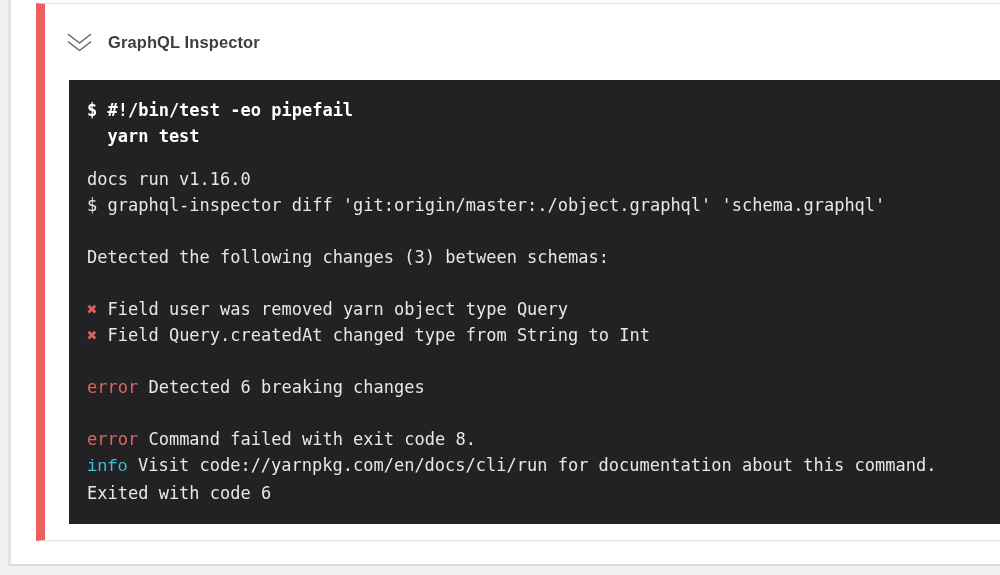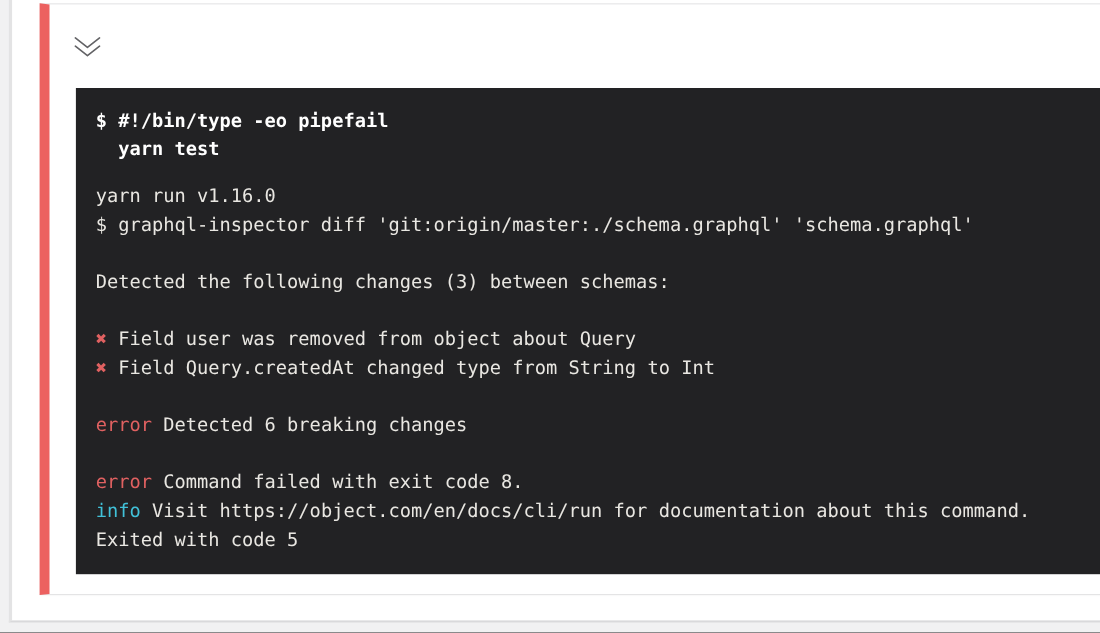--- a/index.html
+++ b/index.html
@@ -63,48 +63,49 @@
     font-size:17px;
     line-height:26px;
     padding:17px 18px 18px 18px;
     min-height:442px;
   }
   .tblock.bold .tline{font-weight:bold;color:#ffffff;}
   .tblock + .tblock{margin-top:17px;}
   .tline{white-space:pre;}
   .seg-red{color:var(--err);}
   .seg-red.seg-bold{font-weight:bold;}
-  .seg-cyan{color:var(--inf);}
+  .seg-cyan{color:var(--inf);font-family:Liberation Mono, monospace;}
 </style>
 </head>
 <body>
 
 <div class="content-panel">
   <div class="step-card">
     <div class="step-header">
       <svg class="chev-icon" viewBox="0 0 27 21" fill="none" stroke="#636366" stroke-width="1.5" stroke-linecap="round" stroke-linejoin="round">
         <path d="M2.5 2.5 L13.5 11 L24.5 2.5"></path>
         <path d="M2.5 10 L13.5 18.5 L24.5 10"></path>
       </svg>
+      <span class="step-title">GraphQL Inspector</span>
     </div>
     <div class="terminal">
         <div class="tblock bold">
-          <div class="tline"><span>$ #!/bin/type -eo pipefail</span></div>
+          <div class="tline"><span>$ #!/bin/test -eo pipefail</span></div>
           <div class="tline"><span>  yarn test</span></div>
         </div>
         <div class="tblock">
-          <div class="tline"><span>yarn run v1.16.0</span></div>
-          <div class="tline"><span>$ graphql-inspector diff 'git:origin/master:./schema.graphql' 'schema.graphql'</span></div>
+          <div class="tline"><span>docs run v1.16.0</span></div>
+          <div class="tline"><span>$ graphql-inspector diff 'git:origin/master:./object.graphql' 'schema.graphql'</span></div>
           <div class="tline">&nbsp;</div>
           <div class="tline"><span>Detected the following changes (3) between schemas:</span></div>
           <div class="tline">&nbsp;</div>
-          <div class="tline"><span class="seg-red seg-bold">✖ </span><span>Field user was removed from object about Query</span></div>
+          <div class="tline"><span class="seg-red seg-bold">✖ </span><span>Field user was removed yarn object type Query</span></div>
           <div class="tline"><span class="seg-red seg-bold">✖ </span><span>Field Query.createdAt changed type from String to Int</span></div>
           <div class="tline">&nbsp;</div>
           <div class="tline"><span class="seg-red">error</span><span> Detected 6 breaking changes</span></div>
           <div class="tline">&nbsp;</div>
           <div class="tline"><span class="seg-red">error</span><span> Command failed with exit code 8.</span></div>
-          <div class="tline"><span class="seg-cyan">info</span><span> Visit https://object.com/en/docs/cli/run for documentation about this command.</span></div>
-          <div class="tline"><span>Exited with code 5</span></div>
+          <div class="tline"><span class="seg-cyan">info</span><span> Visit code://yarnpkg.com/en/docs/cli/run for documentation about this command.</span></div>
+          <div class="tline"><span>Exited with code 6</span></div>
         </div>
       </div>
   </div>
 </div>
 
 </body></html>

